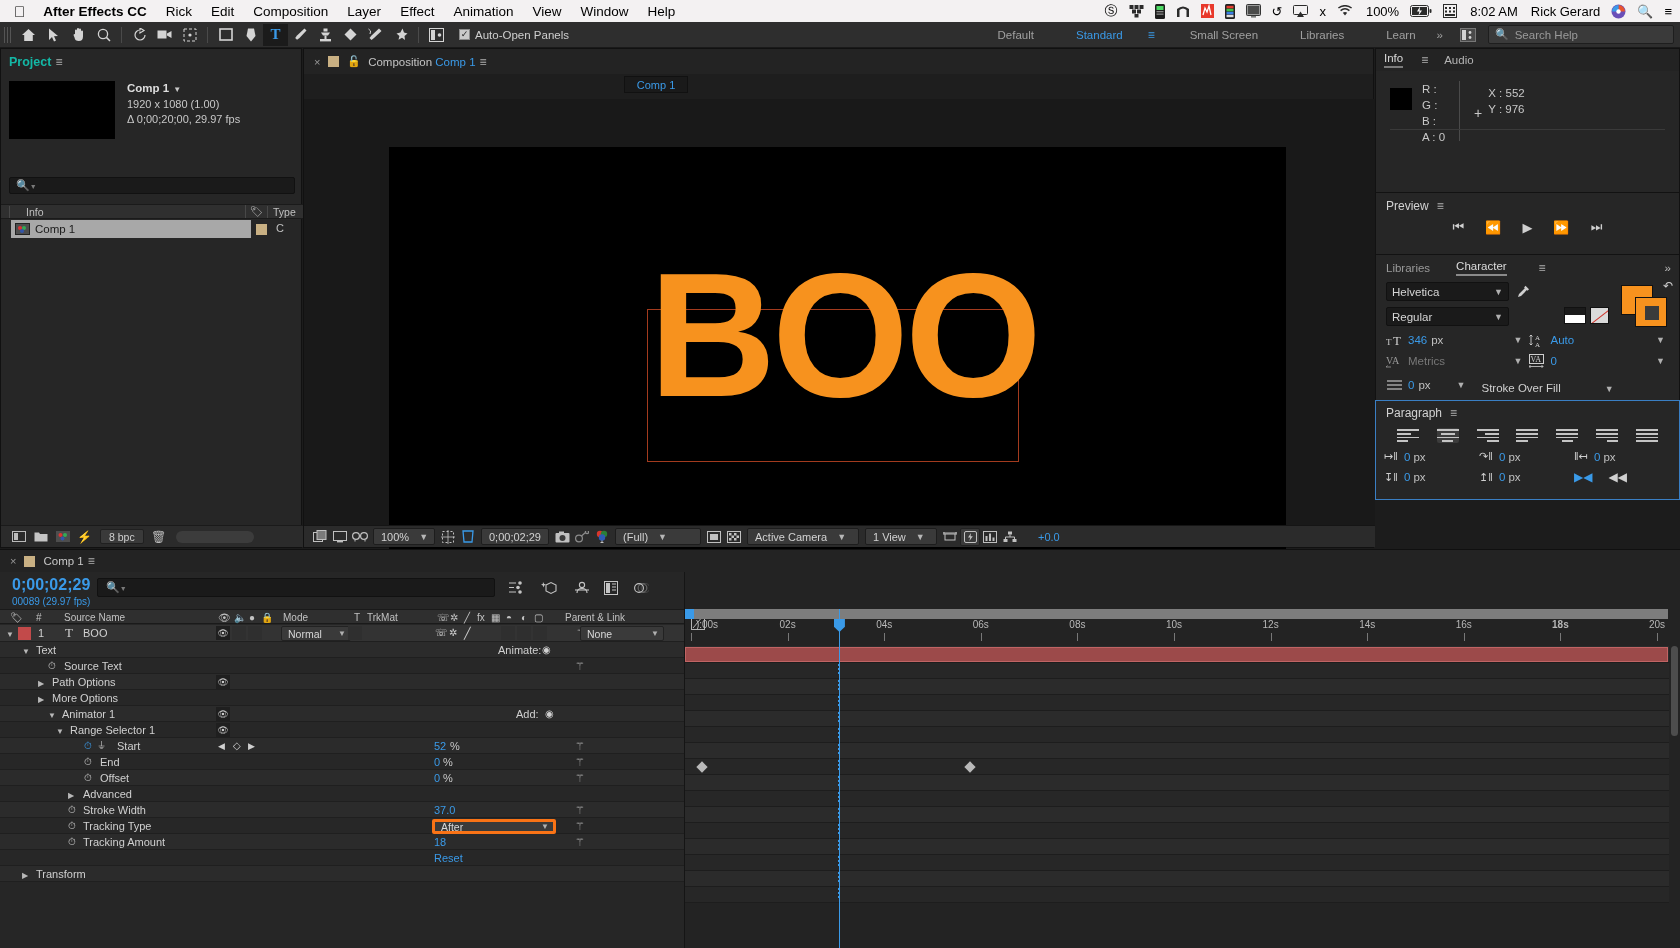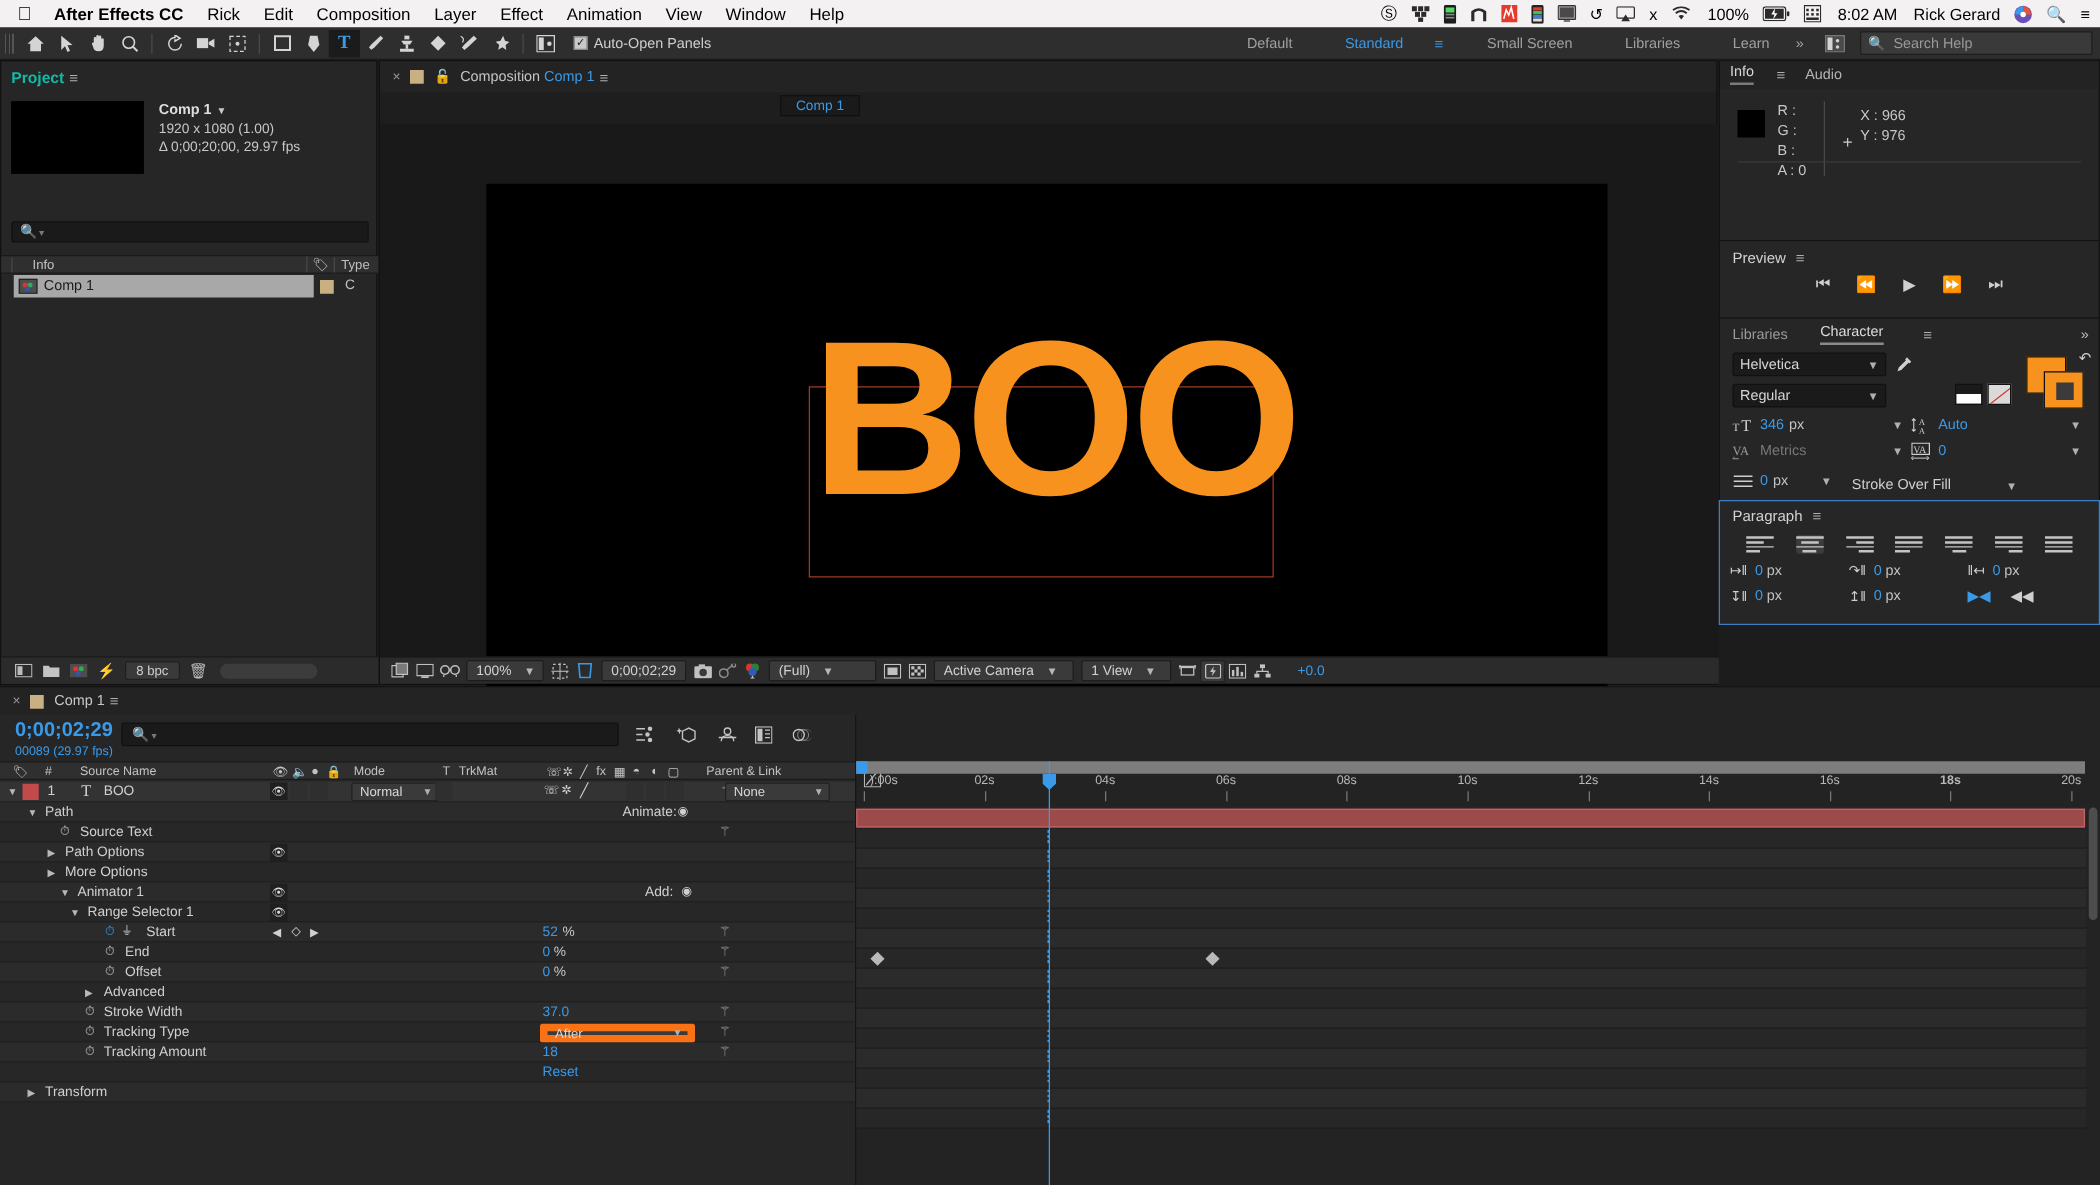--- a/index.html
+++ b/index.html
@@ -208,21 +208,21 @@
   .grayslot { position: absolute; width: 14px; height: 14px; top: 1px; background: #2f2f2f; }
   .modesel { position: absolute; top: 1px; left: 281px; width: 70px; height: 15px; background: #3a3a3a;
     border: 1px solid #222; border-radius: 2px; font-size: 10.5px; color: #d8d8d8;
     display: flex; align-items: center; padding: 0 4px 0 6px; }
   .modesel .cv { margin-left: auto; font-size: 8px; color: #b0b0b0; }
   .parentsel { position: absolute; top: 1px; left: 580px; width: 84px; height: 15px; background: #3a3a3a;
     border: 1px solid #222; border-radius: 2px; font-size: 10.5px; color: #d8d8d8;
     display: flex; align-items: center; padding: 0 4px 0 6px; }
   .parentsel .cv { margin-left: auto; font-size: 8px; color: #b0b0b0; }
   .trkselbox { position: absolute; top: 1px; left: 568px; width: 74px; height: 15px; background: #3a3a3a;
-    border: 6px solid #f97316; border-radius: 2px; font-size: 10.5px; color: #d8d8d8;
+    border: 3px solid #f97316; border-radius: 2px; font-size: 10.5px; color: #d8d8d8;
     display: flex; align-items: center; padding: 0 4px 0 6px; }
   .trkselbox .cv { margin-left: auto; font-size: 8px; color: #b0b0b0; }
   .spiral { position: absolute; left: 576px; top: 2px; color: #a8a8a8; font-size: 11px; }
 
   
   .tl-graph { position: absolute; left: 684px; top: 22px; right: 0; bottom: 0; background: #232323;
     border-left: 1px solid #151515; }
   .tl-ruler { position: absolute; left: 0; top: 37px; right: 0; height: 37px; }
   .tl-workbar { position: absolute; left: 0; top: 0; right: 12px; height: 10px; background: #7d7d7d; }
   .tl-wb-start { position: absolute; left: 0; top: 0; width: 9px; height: 10px; background: #3a9ae8; }
@@ -701,21 +701,21 @@
         <div class="info-sw"></div>
         <div class="info-rgb">
           <div>R :</div>
           <div>G :</div>
           <div>B :</div>
           <div><span>A :</span> <span>0</span></div>
         </div>
         <div class="info-div"></div>
         <div class="info-plus">+</div>
         <div class="info-xy">
-          <div><span>X :</span> <span>966</span></div>
+          <div><span>X :</span> <span>552</span></div>
           <div><span>Y :</span> <span>976</span></div>
         </div>
       </div>
       <div class="info-hr"></div>
     </div>
 
     <div class="rpanel" id="preview-panel">
       <div class="prev-head">
         <span>Preview</span>
         <span class="hamb" style="margin-left:8px;">≡</span>
@@ -1014,21 +1014,21 @@
         <span class="grayslot" style="left:533px;"></span>
         <span class="spiral">⚚</span>
         <span class="parentsel">
           <span>None</span>
           <span class="cv">▼</span>
         </span>
       </div>
 
       <div class="tlrow">
         <span class="tw" style="left:22px;"><span class="twist">▼</span></span>
-        <span class="tw" style="left:36px;">Path</span>
+        <span class="tw" style="left:36px;">Text</span>
         <span class="tw" style="left:498px;">Animate:</span>
         <span class="tw" style="left:542px;font-size:10px;">◉</span>
       </div>
 
       <div class="tlrow alt">
         <span class="tw stopw" style="left:48px;">⏱</span>
         <span class="tw" style="left:64px;">Source Text</span>
         <span class="tw" style="left:575px;color:#a8a8a8;">⚚</span>
       </div>
 

